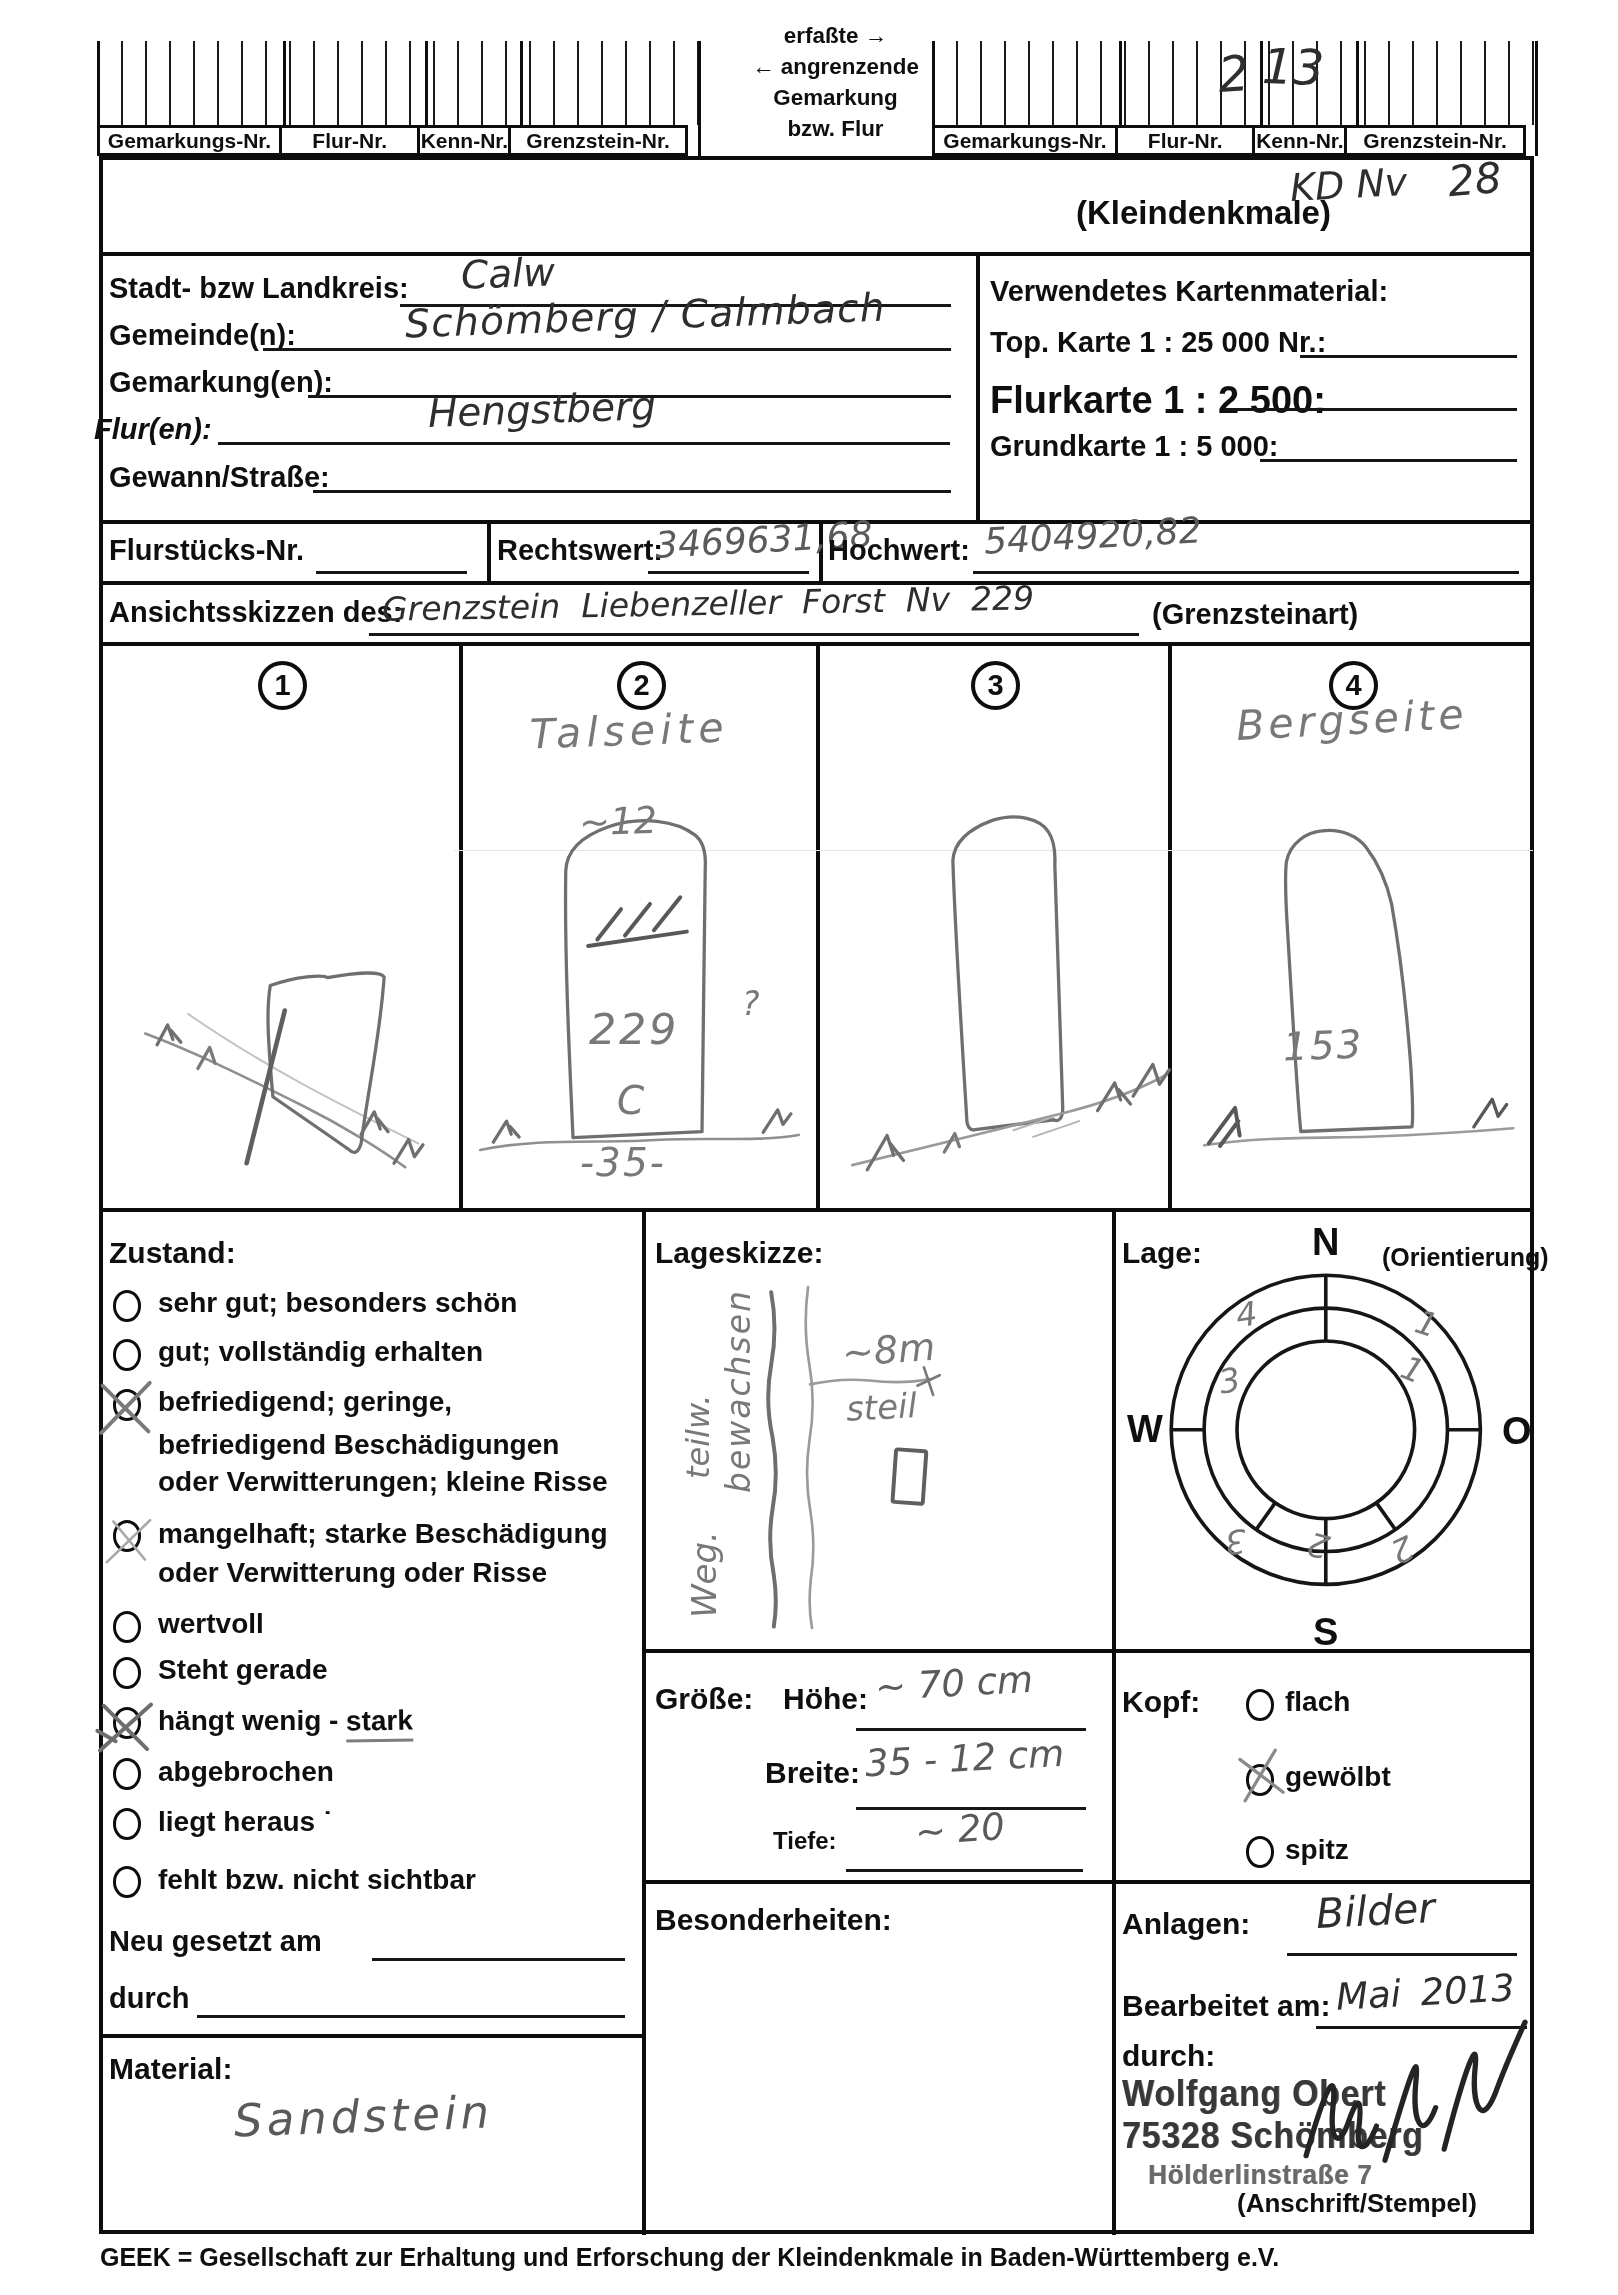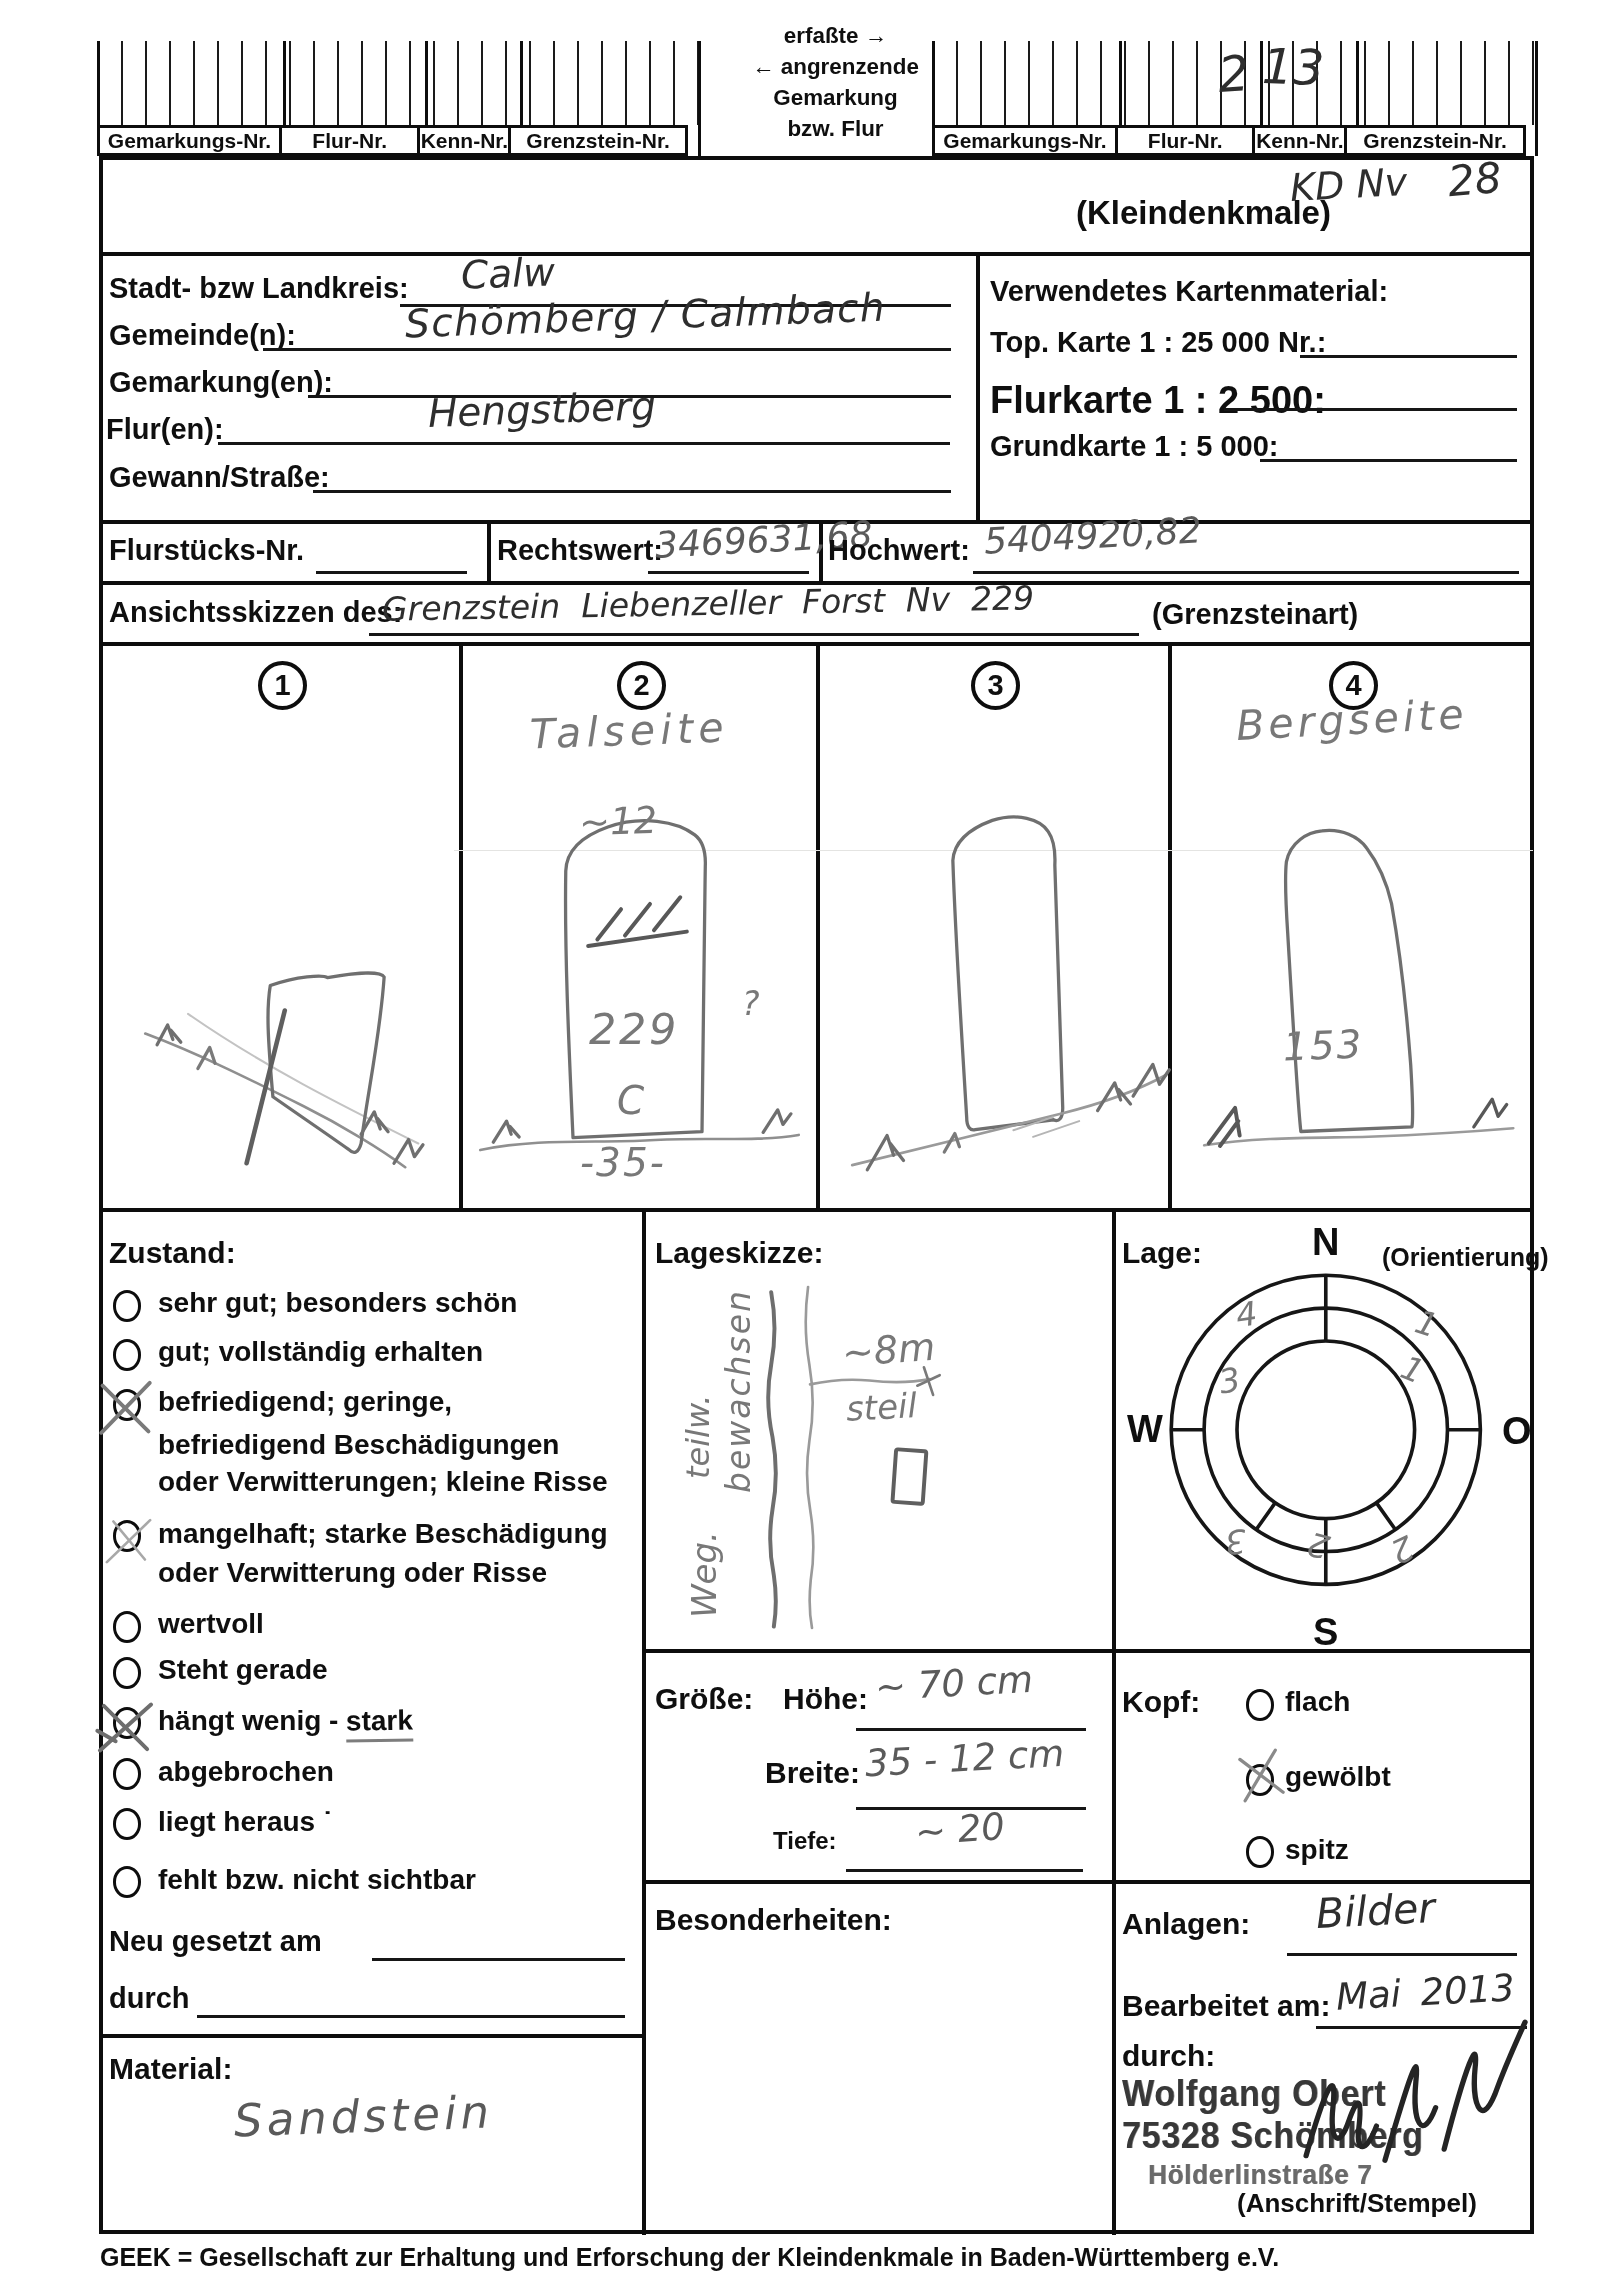--- a/index.html
+++ b/index.html
@@ -96,21 +96,21 @@
   <div class="ul" style="left:400px;top:304px;width:551px;"></div>
   <span class="hand ink" style="left:461px;top:251px;font-size:39px;transform:rotate(-2deg);">Calw</span>
 
   <span class="lbl" style="left:109px;top:319px;font-size:29px;">Gemeinde(n):</span>
   <div class="ul" style="left:263px;top:348px;width:688px;"></div>
   <span class="hand ink" style="left:405px;top:293px;font-size:39px;transform:rotate(-2deg);letter-spacing:1.3px;">Schömberg / Calmbach</span>
 
   <span class="lbl" style="left:109px;top:366px;font-size:29px;">Gemarkung(en):</span>
   <div class="ul" style="left:308px;top:395px;width:643px;"></div>
 
-  <span class="lbl" style="left:106px;top:413px;font-size:29px;">Flur(en):</span>
+  <span class="lbl" style="left:94px;top:413px;font-size:29px;font-style:italic;">Flur(en):</span>
   <div class="ul" style="left:218px;top:442px;width:732px;"></div>
   <span class="hand ink" style="left:428px;top:387px;font-size:39px;transform:rotate(-2deg);">Hengstberg</span>
 
   <span class="lbl" style="left:109px;top:461px;font-size:29px;">Gewann/Straße:</span>
   <div class="ul" style="left:313px;top:490px;width:638px;"></div>
 
   <span class="lbl" style="left:990px;top:275px;font-size:29px;">Verwendetes Kartenmaterial:</span>
   <span class="lbl" style="left:990px;top:326px;font-size:29px;">Top. Karte 1 : 25 000 Nr.:</span>
   <div class="ul" style="left:1300px;top:355px;width:217px;"></div>
   <span class="lbl" style="left:990px;top:379px;font-size:38px;">Flurkarte 1 : 2 500:</span>

